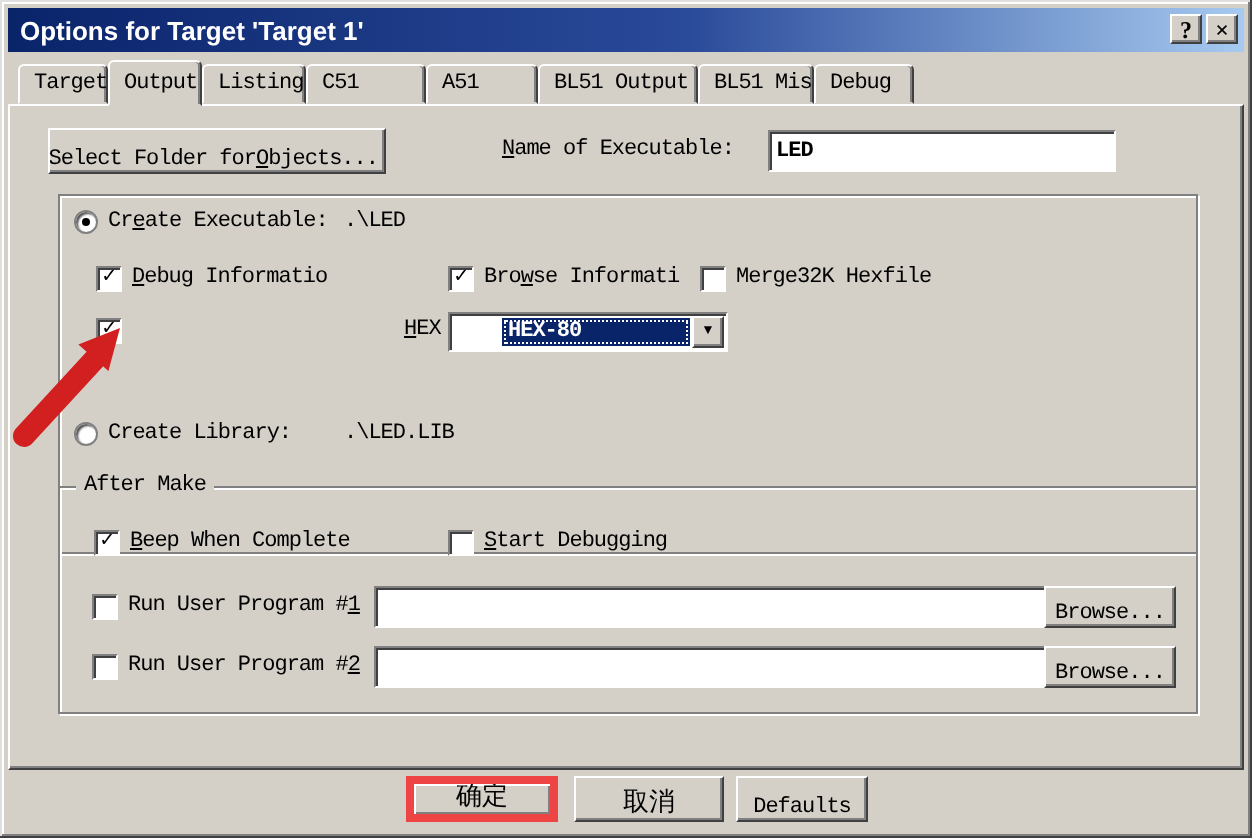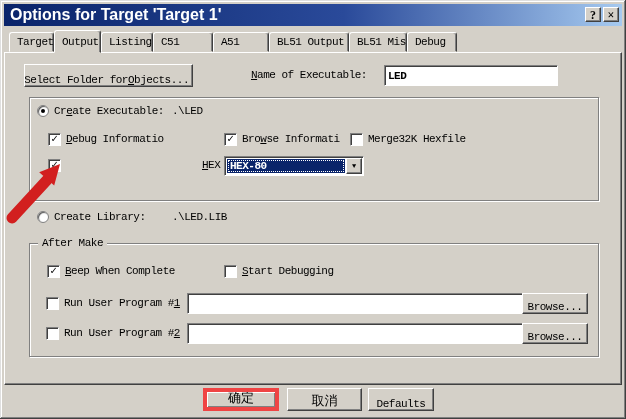--- a/index.html
+++ b/index.html
@@ -12,21 +12,21 @@
     overflow:hidden;
   }
   .abs{position:absolute;}
   .lbl{line-height:13px;white-space:nowrap;}
   u{text-decoration:underline;}
 
   
   .titlebar{left:4px;top:4px;width:618px;height:22px;
     background:linear-gradient(90deg,#0a246a 0%,#2a4a9a 55%,#a6caf0 100%);
     display:flex;align-items:center;padding-left:6px;}
-  .title{color:#fff;font-family:"Liberation Sans",sans-serif;font-weight:bold;font-size:16px;letter-spacing:0;white-space:nowrap;}
+  .title{color:#fff;font-family:"Liberation Sans",sans-serif;font-weight:bold;font-size:13px;letter-spacing:0;white-space:nowrap;}
   .tbbtn{position:absolute;top:3px;width:16px;height:15px;background:#d4d0c8;
     border:1px solid;border-color:#fff #404040 #404040 #fff;box-shadow:inset -1px -1px 0 #808080;
     display:flex;align-items:center;justify-content:center;
     font-family:"Liberation Serif",serif;font-weight:bold;font-size:12px;line-height:1;letter-spacing:0;}
   .tbbtn.help{right:21px;}
   .tbbtn.close{right:3px;}
 
   
   .tabstrip{left:4px;top:29px;width:618px;height:23px;display:flex;align-items:flex-end;padding-left:5px;}
   .tab{height:20px;background:#d4d0c8;border:1px solid;border-color:#fff #404040 #d4d0c8 #fff;
@@ -52,21 +52,21 @@
 
   .cb{width:13px;height:13px;background:#fff;border:1px solid;border-color:#808080 #fff #fff #808080;
     box-shadow:inset 1px 1px 0 #404040;display:flex;align-items:center;justify-content:center;}
   .cb i{font-style:normal;font-weight:bold;font-size:11px;line-height:1;margin-top:-1px;letter-spacing:0;}
 
   .radio{width:12px;height:12px;border-radius:50%;background:#fff;border:1px solid #808080;
     box-shadow:inset 1px 1px 1px #555;display:flex;align-items:center;justify-content:center;}
   .radio .dot{width:4px;height:4px;border-radius:50%;background:#000;}
 
   .combo{background:#fff;border:1px solid;border-color:#808080 #fff #fff #808080;
-    box-shadow:inset 1px 1px 0 #404040;display:flex;align-items:stretch;}
+    box-shadow:inset 1px 1px 0 #404040;display:flex;align-items:stretch;padding-left:24px;}
   .combo .sel{flex:1;background:#0a246a;color:#fff;margin:2px 0 2px 2px;padding:0 3px;
     outline:1px dotted #fff;outline-offset:-2px;display:flex;align-items:center;font-weight:bold;}
   .combo .drop{width:16px;margin:1px;background:#d4d0c8;border:1px solid;
     border-color:#fff #404040 #404040 #fff;box-shadow:inset -1px -1px 0 #808080;
     display:flex;align-items:center;justify-content:center;}
   .combo .drop i{font-style:normal;font-size:7px;line-height:1;letter-spacing:0;}
 
   .group{border:1px solid #808080;box-shadow:1px 1px 0 #fff, inset 1px 1px 0 #fff;}
   .group-title{position:absolute;top:-7px;left:8px;background:#d4d0c8;padding:0 4px;line-height:13px;white-space:nowrap;}
 
@@ -98,21 +98,21 @@
     <div class="tab" style="width:50px">Debug</div>
   </div>
 
   <div class="abs page">
 
     <button class="btn clip abs" style="left:19px;top:11px;width:169px;height:23px">Select Folder for <u>O</u>bjects...</button>
 
     <span class="lbl abs" style="left:246px;top:16px"><u>N</u>ame of Executable:</span>
     <input class="field abs" style="left: 368px; top: 12px; width: 174px; height: 21px;" value="LED">
 
-    <div class="abs group" style="left:24px;top:44px;width:570px;height:104px">
+    <div class="abs group" style="left:24px;top:44px;width:570px;height:180px">
 
       <span class="abs radio" style="left:7px;top:7px">
           <span class="dot"></span>
         </span>
       <span class="lbl abs" style="left:24px;top:7px">Cr<u>e</u>ate Executable:</span>
       <span class="lbl abs" style="left:142px;top:7px">.\LED</span>
 
       <span class="abs cb" style="left:18px;top:35px">
           <i>✓</i>
         </span>

